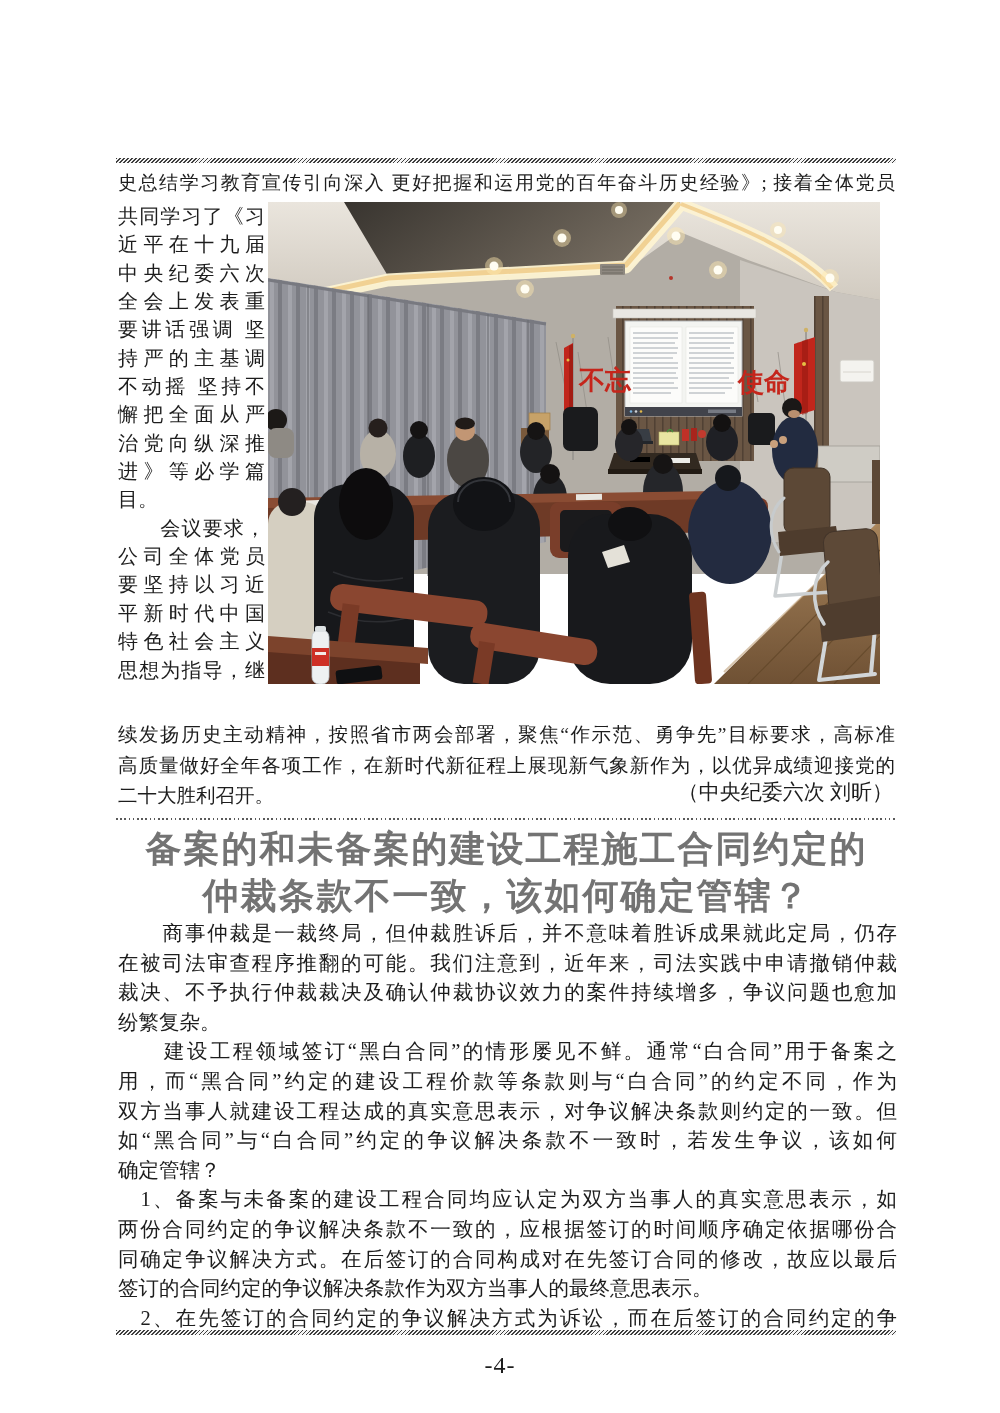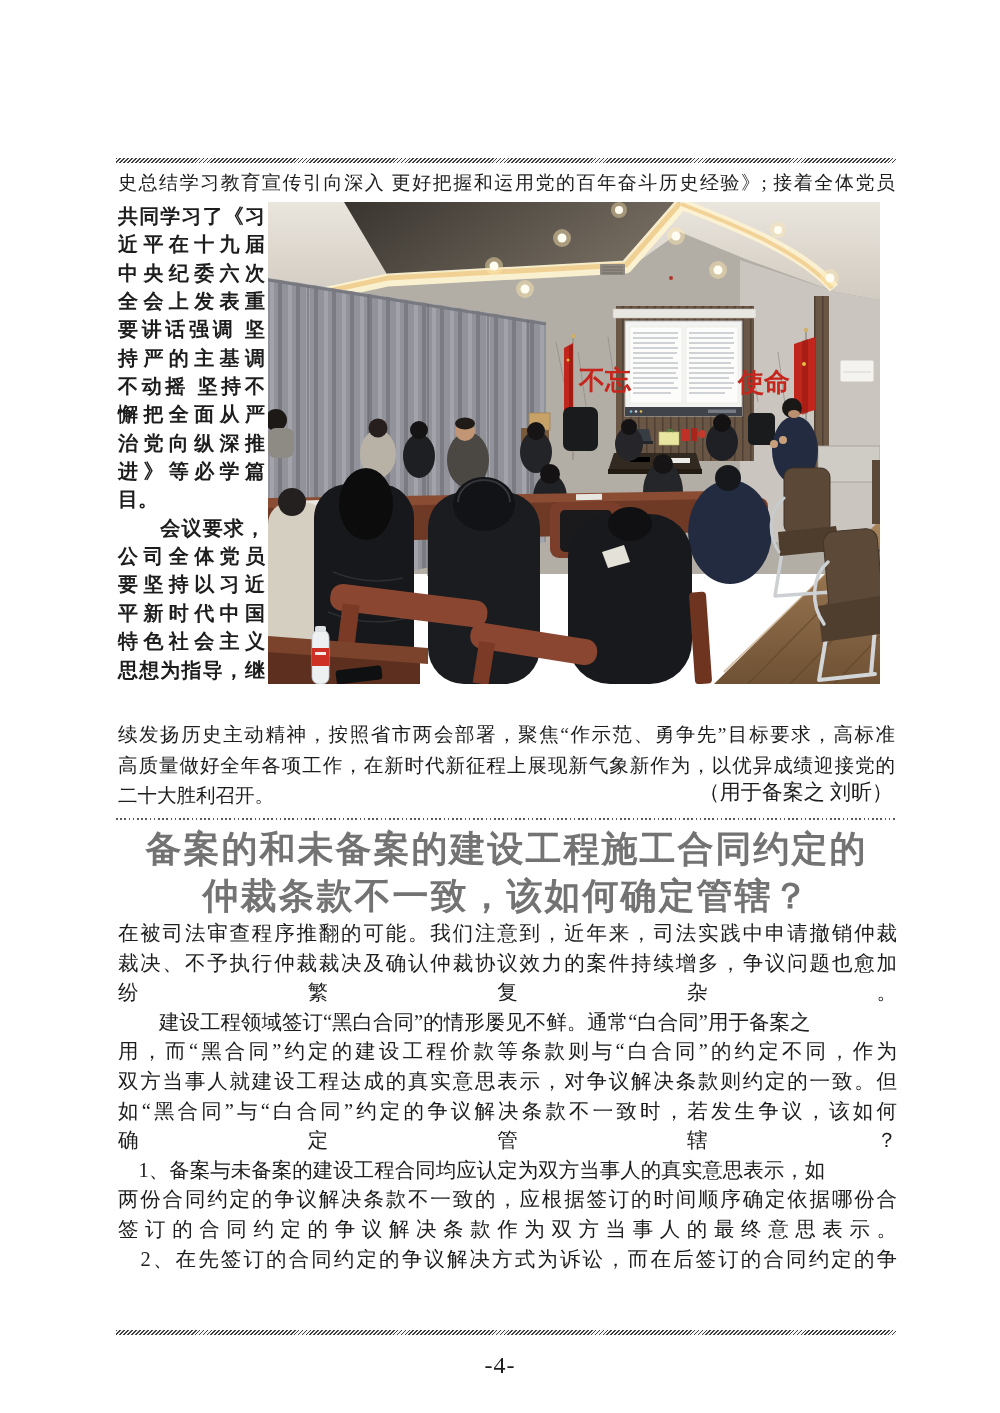--- a/index.html
+++ b/index.html
@@ -4,21 +4,21 @@
 <style>
   html,body{margin:0;padding:0;background:#ffffff;}
   .page{position:relative;width:1000px;height:1413px;background:#ffffff;overflow:hidden;
         font-family:"Liberation Serif","DejaVu Serif",serif;color:#1d1d1d;margin-top:44px;}
   .rule-thick{position:absolute;height:5px;
         background:repeating-linear-gradient(135deg,#3f3f3f 0 1.3px,#f4f4f4 1.3px 2.8px);}
   .rule-dotted{position:absolute;height:2px;
         background:repeating-linear-gradient(90deg,#5a5a5a 0 1.6px,transparent 1.6px 4.2px);}
   .jline{text-align:justify;text-align-last:justify;}
   .intro-line{position:absolute;left:118px;top:125px;width:777px;font-size:19px;line-height:27px;}
-  .left-column{position:absolute;left:118px;top:158px;width:147px;font-weight:bold;}
+  .left-column{position:absolute;left:118px;top:158px;width:147px;}
   .left-column div{font-size:20px;line-height:28.35px;text-align:justify;text-align-last:justify;}
   .left-column div:nth-of-type(11){text-align-last:left;}
   .closing-lines{position:absolute;left:118px;top:676px;width:777px;}
   .closing-lines div{font-size:19.5px;line-height:30.5px;}
   .closing-lines div:nth-of-type(3){text-align-last:left;}
   .byline{position:absolute;left:118px;top:734px;width:775px;text-align:right;font-size:21px;}
   .title-block{position:absolute;left:110px;top:782px;width:793px;text-align:center;
         font-weight:bold;color:#737373;}
   .title-block div{font-size:36px;line-height:47px;letter-spacing:2px;}
   .body-lines{position:absolute;left:118px;top:875px;width:779px;}
@@ -276,41 +276,43 @@
     </svg>
   </div>
 
   <div class="closing-lines">
 
   <div class="jline">续发扬历史主动精神，按照省市两会部署，聚焦“作示范、勇争先”目标要求，高标准</div>
       <div class="jline">高质量做好全年各项工作，在新时代新征程上展现新气象新作为，以优异成绩迎接党的</div>
       <div class="jline">二十大胜利召开。</div>
     </div>
 
-  <div class="byline">（用于备案之 刘昕）</div>
+  <div class="byline">（中央纪委六次 刘昕）</div>
 
   <div class="rule-dotted" style="left:116px;top:774px;width:780px;"></div>
 
   <div class="title-block">
     <div>备案的和未备案的建设工程施工合同约定的</div>
     <div>仲裁条款不一致，该如何确定管辖？</div>
   </div>
 
   <div class="body-lines">
 
+  <div class="jline">　　商事仲裁是一裁终局，但仲裁胜诉后，并不意味着胜诉成果就此定局，仍存</div>
       <div class="jline">在被司法审查程序推翻的可能。我们注意到，近年来，司法实践中申请撤销仲裁</div>
       <div class="jline">裁决、不予执行仲裁裁决及确认仲裁协议效力的案件持续增多，争议问题也愈加</div>
       <div class="jline">纷繁复杂。</div>
       <div class="jline">　　建设工程领域签订“黑白合同”的情形屡见不鲜。通常“白合同”用于备案之</div>
       <div class="jline">用，而“黑合同”约定的建设工程价款等条款则与“白合同”的约定不同，作为</div>
       <div class="jline">双方当事人就建设工程达成的真实意思表示，对争议解决条款则约定的一致。但</div>
       <div class="jline">如“黑合同”与“白合同”约定的争议解决条款不一致时，若发生争议，该如何</div>
       <div class="jline">确定管辖？</div>
       <div class="jline">　1、备案与未备案的建设工程合同均应认定为双方当事人的真实意思表示，如</div>
       <div class="jline">两份合同约定的争议解决条款不一致的，应根据签订的时间顺序确定依据哪份合</div>
+      <div class="jline">同确定争议解决方式。在后签订的合同构成对在先签订合同的修改，故应以最后</div>
       <div class="jline">签订的合同约定的争议解决条款作为双方当事人的最终意思表示。</div>
       <div class="jline">　2、在先签订的合同约定的争议解决方式为诉讼，而在后签订的合同约定的争</div>
     </div>
 
   <div class="rule-thick" style="left:116px;top:1286px;width:780px;"></div>
 
   <div class="page-number">-4-</div>
 
 </div>
 

